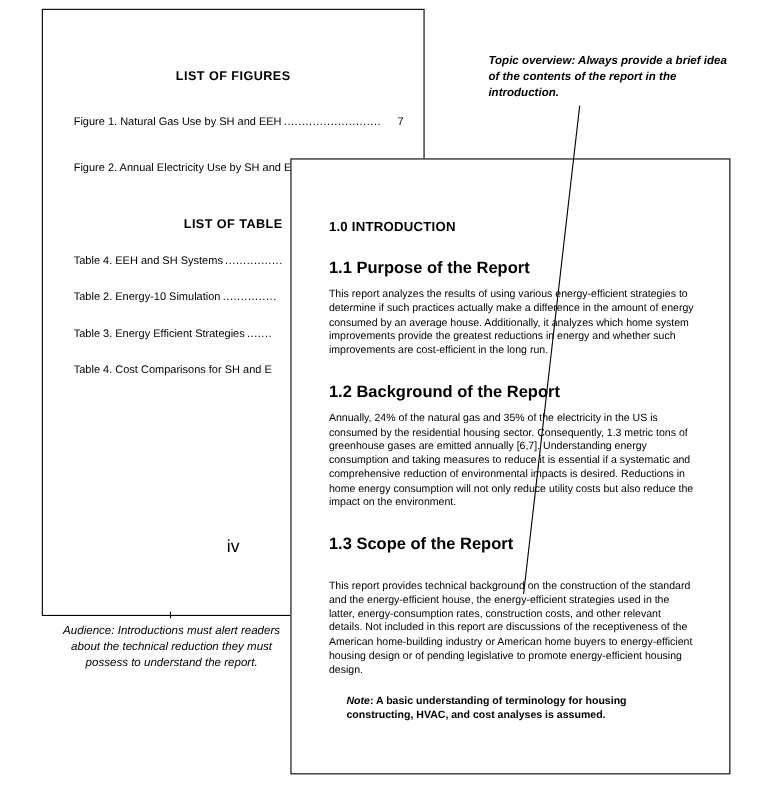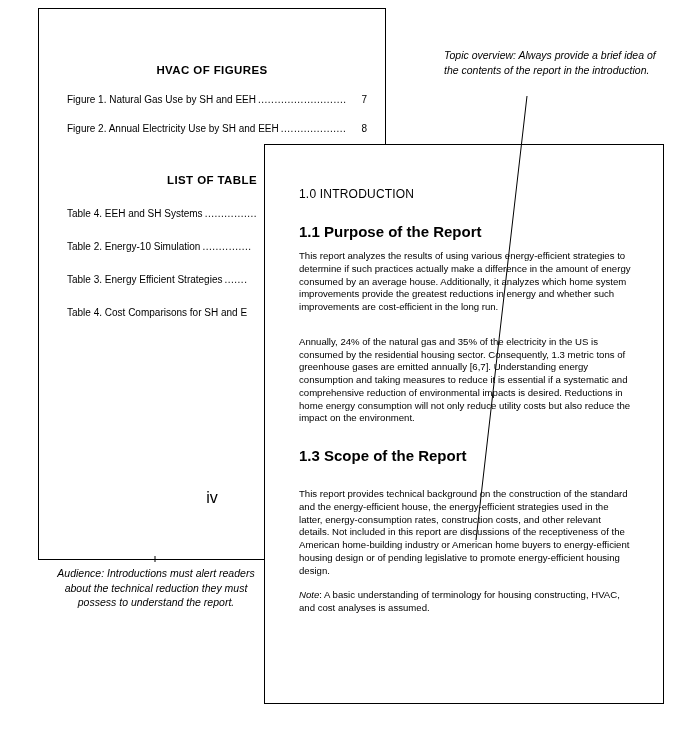--- a/index.html
+++ b/index.html
@@ -38,21 +38,21 @@
     text-align: center;
     font-size: 11.5px;
     font-weight: bold;
     letter-spacing: 0.4px;
   }
   .lof-title { margin-top: 55px; }
   .lot-title { margin-top: 40px; }
 
   .entry {
     font-size: 10px;
-    margin-top: 18px;
+    margin-top: 30px;
     padding-left: 28px;
     padding-right: 18px;
     white-space: nowrap;
     display: flex;
     align-items: baseline;
   }
   .entry .lbl { flex: none; }
   .entry .dots {
     flex: 1 1 auto;
     overflow: hidden;
@@ -81,56 +81,58 @@
     width: 400px;
     height: 560px;
     background: #ffffff;
     border: 1px solid #000000;
     box-sizing: border-box;
     z-index: 3;
     padding: 42px 32px 20px 34px;
   }
   .h1 {
     font-size: 12px;
-    font-weight: normal;
-    margin: 0 0 22px 0;
+    font-weight: bold;
+    margin: 12px 0 22px 0;
     letter-spacing: 0.2px;
   }
   .h2 {
     font-size: 15px;
     font-weight: bold;
     margin: 0 0 10px 0;
   }
   .para {
     font-size: 9.6px;
     line-height: 1.33;
     margin: 0 0 22px 0;
     text-align: left;
   }
   .para.tight { margin-bottom: 12px; }
   .note {
     font-size: 9.6px;
     line-height: 1.33;
-    margin: 0;
+    margin: 16px;
+    font-weight: bold;
   }
   .note i { font-style: italic; }
   .gap-lg { height: 14px; }
 
   
   .annot {
     position: absolute;
     font-size: 10.5px;
     font-style: italic;
     line-height: 1.4;
     z-index: 4;
   }
   .annot-top {
     left: 444px;
     top: 48px;
     width: 218px;
+    font-weight: bold;
   }
   .annot-bottom {
     left: 48px;
     top: 566px;
     width: 216px;
     text-align: center;
   }
 
   
   .lines {
@@ -141,21 +143,21 @@
     pointer-events: none;
   }
 </style>
 </head>
 <body>
 
 <div id="stage">
 
   <div class="page-front">
 
-    <div class="front-title lof-title">HVAC OF FIGURES</div>
+    <div class="front-title lof-title">LIST OF FIGURES</div>
 
     <div class="entry">
       <span class="lbl">Figure 1.  Natural Gas Use by SH and EEH</span>
       <span class="dots">........................................</span>
       <span class="pg">7</span>
     </div>
 
     <div class="entry">
       <span class="lbl">Figure 2.  Annual Electricity Use by SH and EEH</span>
       <span class="dots">..........................</span>
@@ -184,20 +186,21 @@
     <div class="folio">iv</div>
   </div>
 
   <div class="page-intro">
 
     <div class="h1">1.0  INTRODUCTION</div>
 
     <div class="h2">1.1  Purpose of the Report</div>
     <p class="para">This report analyzes the results of using various energy-efficient strategies to determine if such practices actually make a difference in the amount of energy consumed by an average house. Additionally, it analyzes which home system improvements provide the greatest reductions in energy and whether  such improvements are cost-efficient in the long run.</p>
 
+    <div class="h2">1.2  Background of the Report</div>
     <p class="para">Annually, 24% of the natural gas and 35% of the electricity in the US is consumed by the residential housing sector. Consequently, 1.3 metric tons of greenhouse gases are emitted annually [6,7]. Understanding energy consumption and taking measures to reduce it is essential if a systematic and comprehensive reduction of environmental impacts is desired. Reductions in home energy consumption will not only reduce utility costs but also reduce the impact on the environment.</p>
 
     <div class="h2">1.3  Scope of the Report</div>
     <div class="gap-lg"></div>
     <p class="para tight">This report provides technical background on the construction of the standard and the energy-efficient house, the energy-efficient strategies used in the latter, energy-consumption rates, construction costs, and other relevant details. Not included in this report are discussions of the receptiveness of the American home-building industry or American home buyers to energy-efficient housing design or of pending legislative to promote energy-efficient housing design.</p>
 
     <p class="note"><i>Note</i><span>: A basic understanding of terminology for housing constructing, HVAC, and cost analyses is assumed.</span></p>
   </div>
 
   <div class="annot annot-top">Topic overview: Always provide a brief idea of the contents of the report in the introduction.</div>

